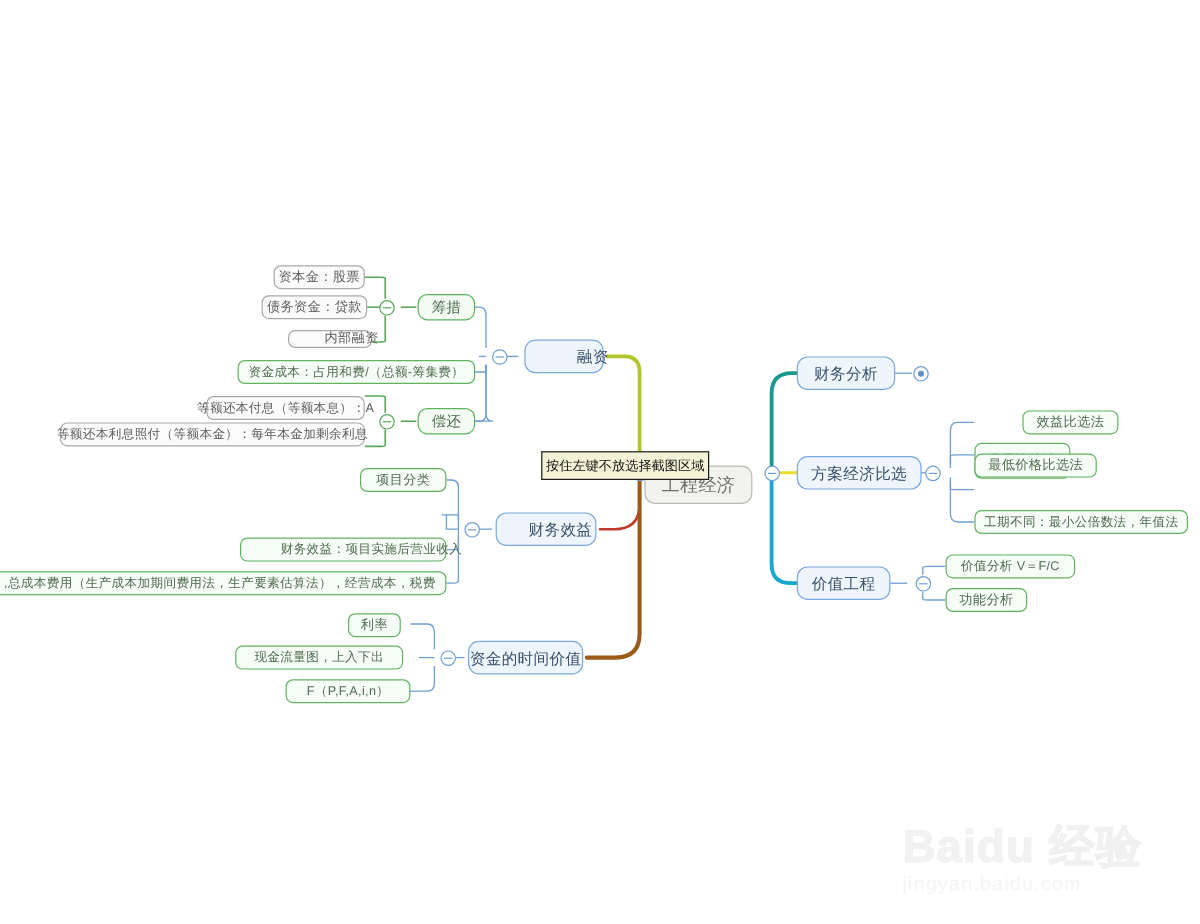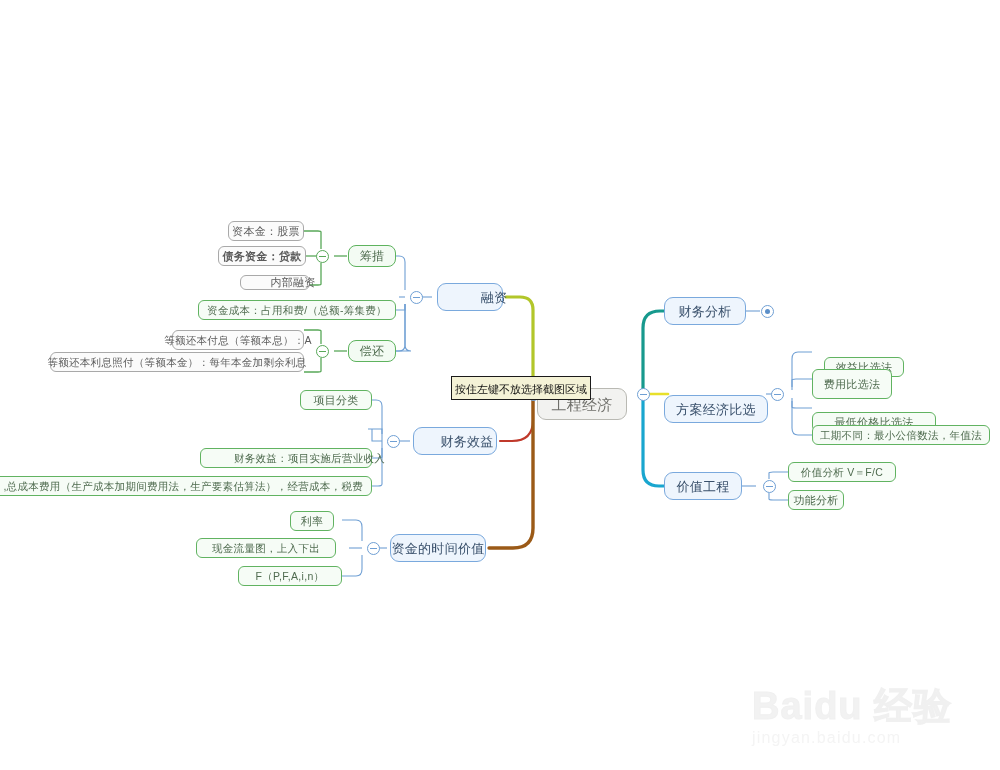--- a/index.html
+++ b/index.html
@@ -238,21 +238,21 @@
   </div>
 
   <div class="node main" style="left:390px; top:534px; width:96px; height:28px;">
     <span>资金的时间价值</span>
   </div>
 
   <div class="node main" style="left:664px; top:297px; width:82px; height:28px;">
     <span>财务分析</span>
   </div>
 
-  <div class="node main" style="left:664px; top:380px; width:104px; height:28px;margin-top:15px;">
+  <div class="node main" style="left:664px; top:380px; width:104px; height:28px;">
     <span>方案经济比选</span>
   </div>
 
   <div class="node main" style="left:664px; top:472px; width:78px; height:28px;">
     <span>价值工程</span>
   </div>
 
   <div class="node sub" style="left:348px; top:245px; width:48px; height:22px;">
     <span>筹措</span>
   </div>
@@ -262,21 +262,21 @@
   </div>
 
   <div class="node leaf" style="left:198px; top:300px; width:198px; height:20px; font-size:10.5px;">
     <span>资金成本：占用和费/（总额-筹集费）</span>
   </div>
 
   <div class="node leafgray" style="left:228px; top:221px; width:76px; height:20px;">
     <span>资本金：股票</span>
   </div>
 
-  <div class="node leafgray" style="left:218px; top:246px; width:88px; height:20px;font-weight:bold;">
+  <div class="node leafgray" style="left:218px; top:246px; width:88px; height:20px;">
     <span>债务资金：贷款</span>
   </div>
 
   <div class="node leafgray" style="left:240px; top:275px; width:70px; height:15px;padding-left:36px;">
     <span>内部融资</span>
   </div>
 
   <div class="node leafgray" style="left:172px; top:330px; width:132px; height:20px; font-size:10.5px;">
     <span>等额还本付息（等额本息）：A</span>
   </div>
@@ -303,41 +303,41 @@
   </div>
 
   <div class="node leaf" style="left:196px; top:538px; width:140px; height:20px; font-size:10.5px;">
     <span>现金流量图，上入下出</span>
   </div>
 
   <div class="node leaf" style="left:238px; top:566px; width:104px; height:20px; font-size:10.5px;">
     <span>F（P,F,A,i,n）</span>
   </div>
 
-  <div class="node leaf" style="left:824px; top:342px; width:80px; height:20px;margin-top:15px;">
+  <div class="node leaf" style="left:852px; top:342px; width:80px; height:20px;">
     <span>效益比选法</span>
   </div>
 
   <div class="node leaf" style="left:812px; top:369px; width:80px; height:30px;">
     <span>费用比选法</span>
   </div>
 
-  <div class="node leaf" style="left:812px; top:412px; width:124px; height:20px;">
+  <div class="node leaf" style="left:812px; top:378px; width:102px; height:20px;">
     <span>最低价格比选法</span>
   </div>
 
   <div class="node leaf" style="left:812px; top:425px; width:178px; height:20px; font-size:10.5px;">
     <span>工期不同：最小公倍数法，年值法</span>
   </div>
 
   <div class="node leaf" style="left:788px; top:462px; width:108px; height:20px; font-size:10.5px;">
     <span>价值分析 V＝F/C</span>
   </div>
 
-  <div class="node leaf" style="left:788px; top:490px; width:56px; height:20px;text-align:center;">
+  <div class="node leaf" style="left:788px; top:490px; width:68px; height:20px;text-align:center;">
     <span>功能分析</span>
   </div>
 
   <div class="toggle minus-blue" style="left:410px; top:291px;"></div>
   <div class="toggle minus-green" style="left:316px; top:250px;"></div>
   <div class="toggle minus-green" style="left:316px; top:345px;"></div>
 
   <div class="toggle minus-blue" style="left:387px; top:435px;"></div>
   <div class="toggle minus-blue" style="left:367px; top:542px;"></div>
 

